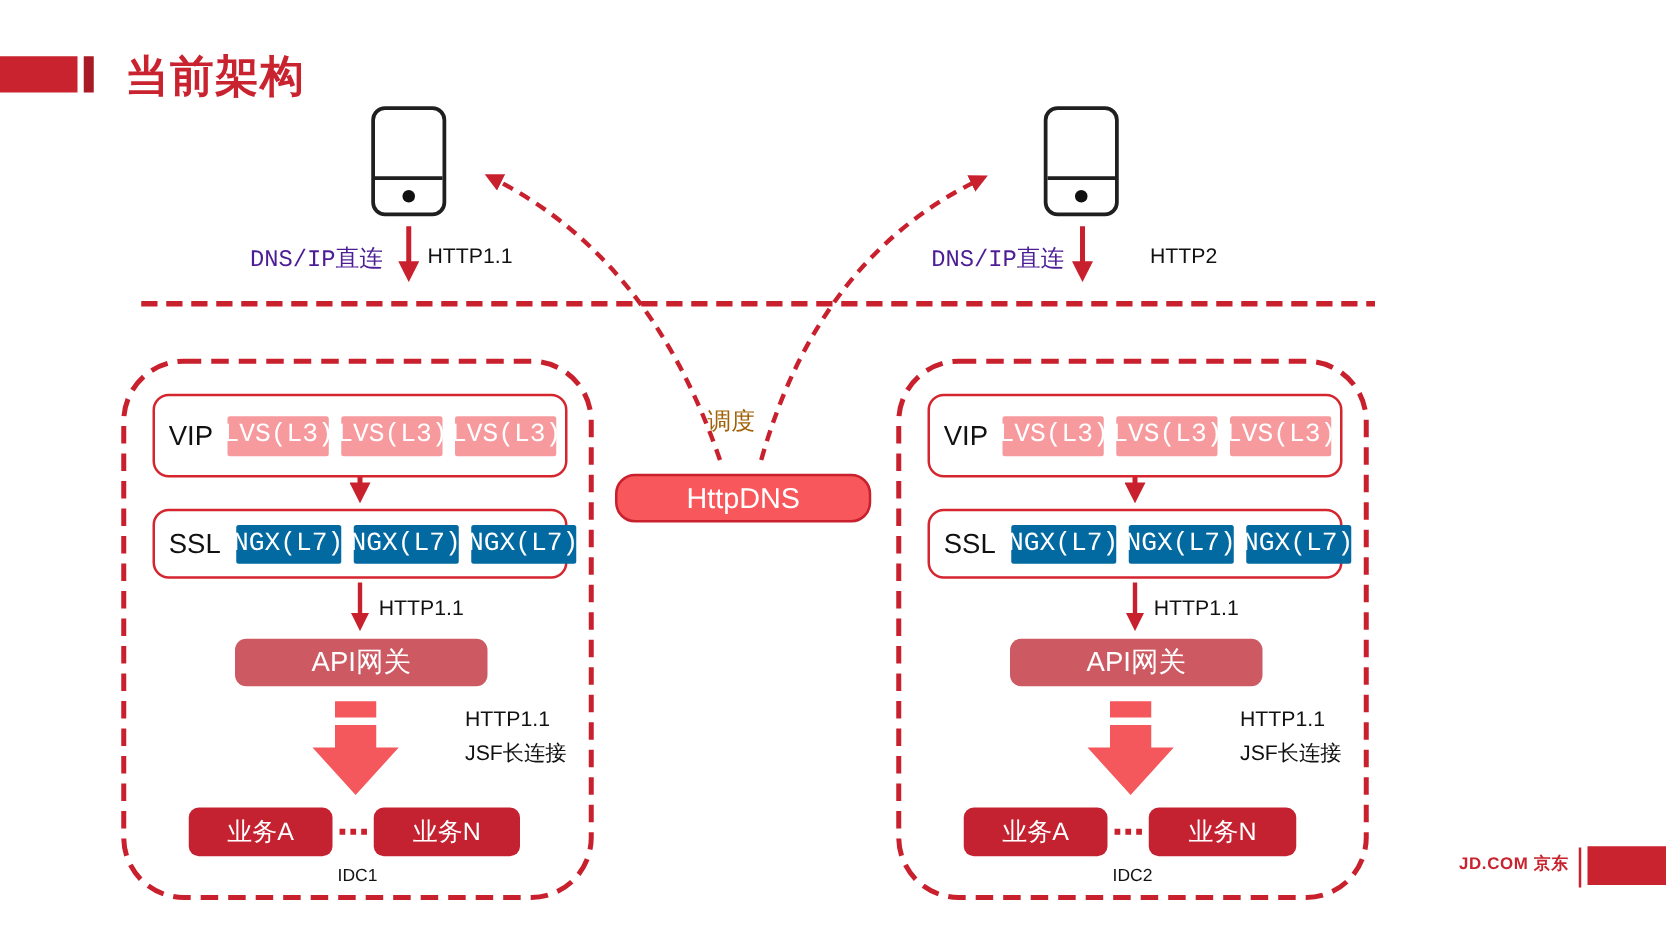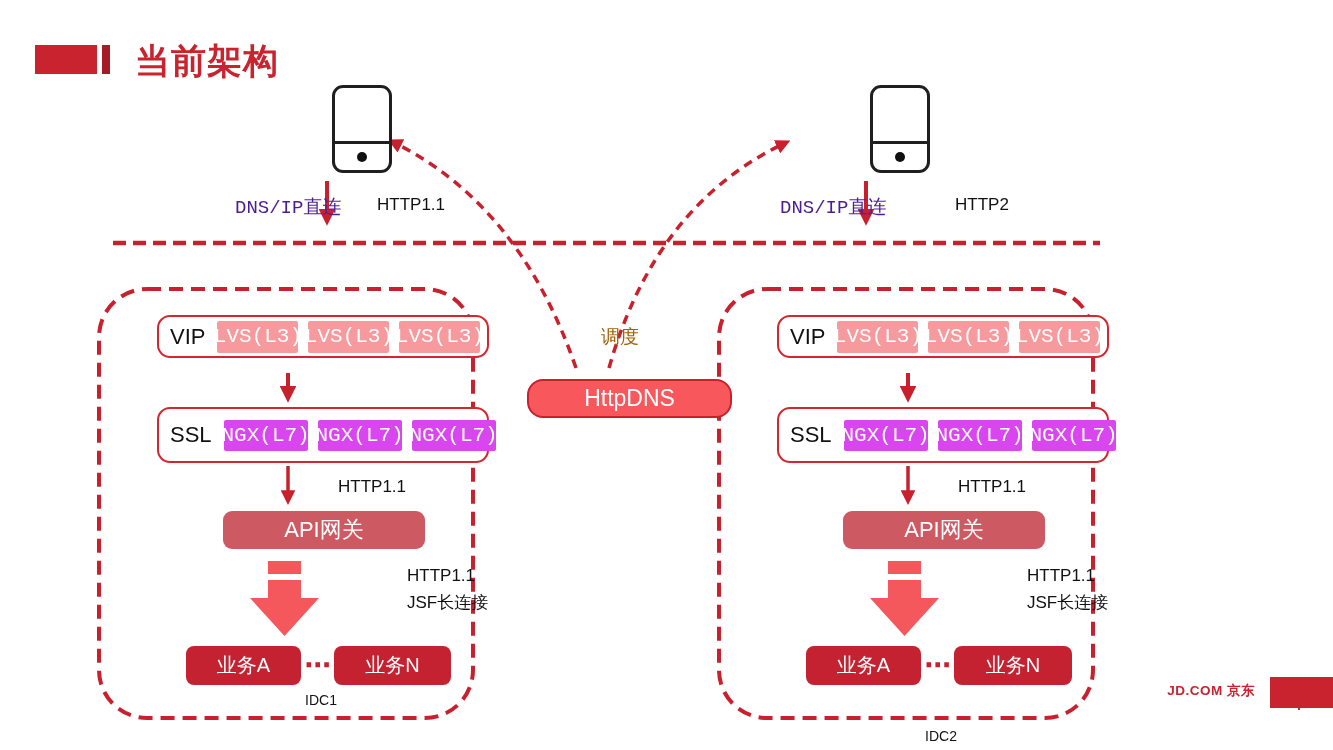--- a/index.html
+++ b/index.html
@@ -2,45 +2,45 @@
 <html><head>
 <meta charset="utf-8">
 <style>
   html,body{margin:0;padding:0;}
   body{
     width:1333px;height:750px;position:relative;overflow:hidden;
     background:#ffffff;
     font-family:"Liberation Sans","DejaVu Sans",sans-serif;
     color:#1a1a1a;
   }
-  .abs{position:absolute;margin-left:35px;}
+  .abs{position:absolute;}
 
   
   .hdr-rect{left:0;top:45px;width:62px;height:29px;background:#c8232e;}
   .hdr-bar{left:67px;top:45px;width:8px;height:29px;background:#a81b26;}
   .title{left:100px;top:38px;font-size:35px;font-weight:600;color:#c8232e;letter-spacing:1px;}
 
   
   .phone{width:60px;height:88px;border:3px solid #1f1f1f;border-radius:11px;background:#fff;box-sizing:border-box;}
   .phone-line{position:absolute;left:0;right:0;bottom:26px;height:3px;background:#1f1f1f;}
   .phone-home{position:absolute;bottom:8px;left:50%;transform:translateX(-50%);width:10px;height:10px;border-radius:50%;background:#111;}
 
   .dns-label{font-size:19px;color:#4c1d95;font-family:Liberation Mono, monospace;}
   .proto-label{font-size:17px;color:#111;}
 
   
   .layer-box{
-    width:332px;height:43px;background:#fff;border:2.5px solid #d5252f;border-radius:13px;
+    width:332px;height:67px;background:#fff;border:2.5px solid #d5252f;border-radius:13px;
     box-sizing:border-box;display:flex;align-items:center;padding:0 11px;gap:10px;
   }
   .layer-label{font-size:22px;color:#111;flex:0 0 auto;margin-right:2px;}
   .chip{flex:0 0 auto;display:flex;align-items:center;justify-content:center;
         color:#fff;font-size:21px;border-radius:2px;font-family:Liberation Mono, monospace;}
   .chip.lvs{width:81px;height:32px;background:#f79a9e;}
-  .chip.ngx{width:84px;height:31px;background:#d946ef;}
+  .chip.ngx{width:84px;height:31px;background:#0369a1;}
 
   .mid-http{font-size:17px;color:#111;}
 
   .gateway{width:202px;height:38px;background:#cd5a63;border-radius:9px;color:#fff;
            font-size:22px;display:flex;align-items:center;justify-content:center;}
 
   .flow-label{font-size:17px;color:#111;}
 
   .service{height:39px;background:#c42231;border-radius:8px;color:#fff;font-size:20px;
            display:flex;align-items:center;justify-content:center;box-sizing:border-box;}
@@ -148,17 +148,17 @@
   <span class="chip ngx">NGX(L7)</span>
   <span class="chip ngx">NGX(L7)</span>
 </div>
 <div class="abs mid-http" style="left:923px;top:477px;">HTTP1.1</div>
 <div class="abs gateway" style="left:808px;top:511px;">API网关</div>
 <div class="abs flow-label" style="left:992px;top:566px;">HTTP1.1</div>
 <div class="abs flow-label" style="left:992px;top:591px;">JSF长连接</div>
 <div class="abs service" style="left:771px;top:646px;width:115px;">业务A</div>
 <div class="abs ellipsis" style="left:886px;top:646px;width:33px;">⋯</div>
 <div class="abs service" style="left:919px;top:646px;width:118px;">业务N</div>
-<div class="abs idc-name" style="left:717px;top:728px;">IDC2</div>
+<div class="abs idc-name" style="left:717px;top:692px;">IDC2</div>
 
 <div class="abs footer-logo">JD.COM 京东</div>
 <div class="abs footer-div"></div>
 <div class="abs footer-rect"></div>
 
 </body></html>

